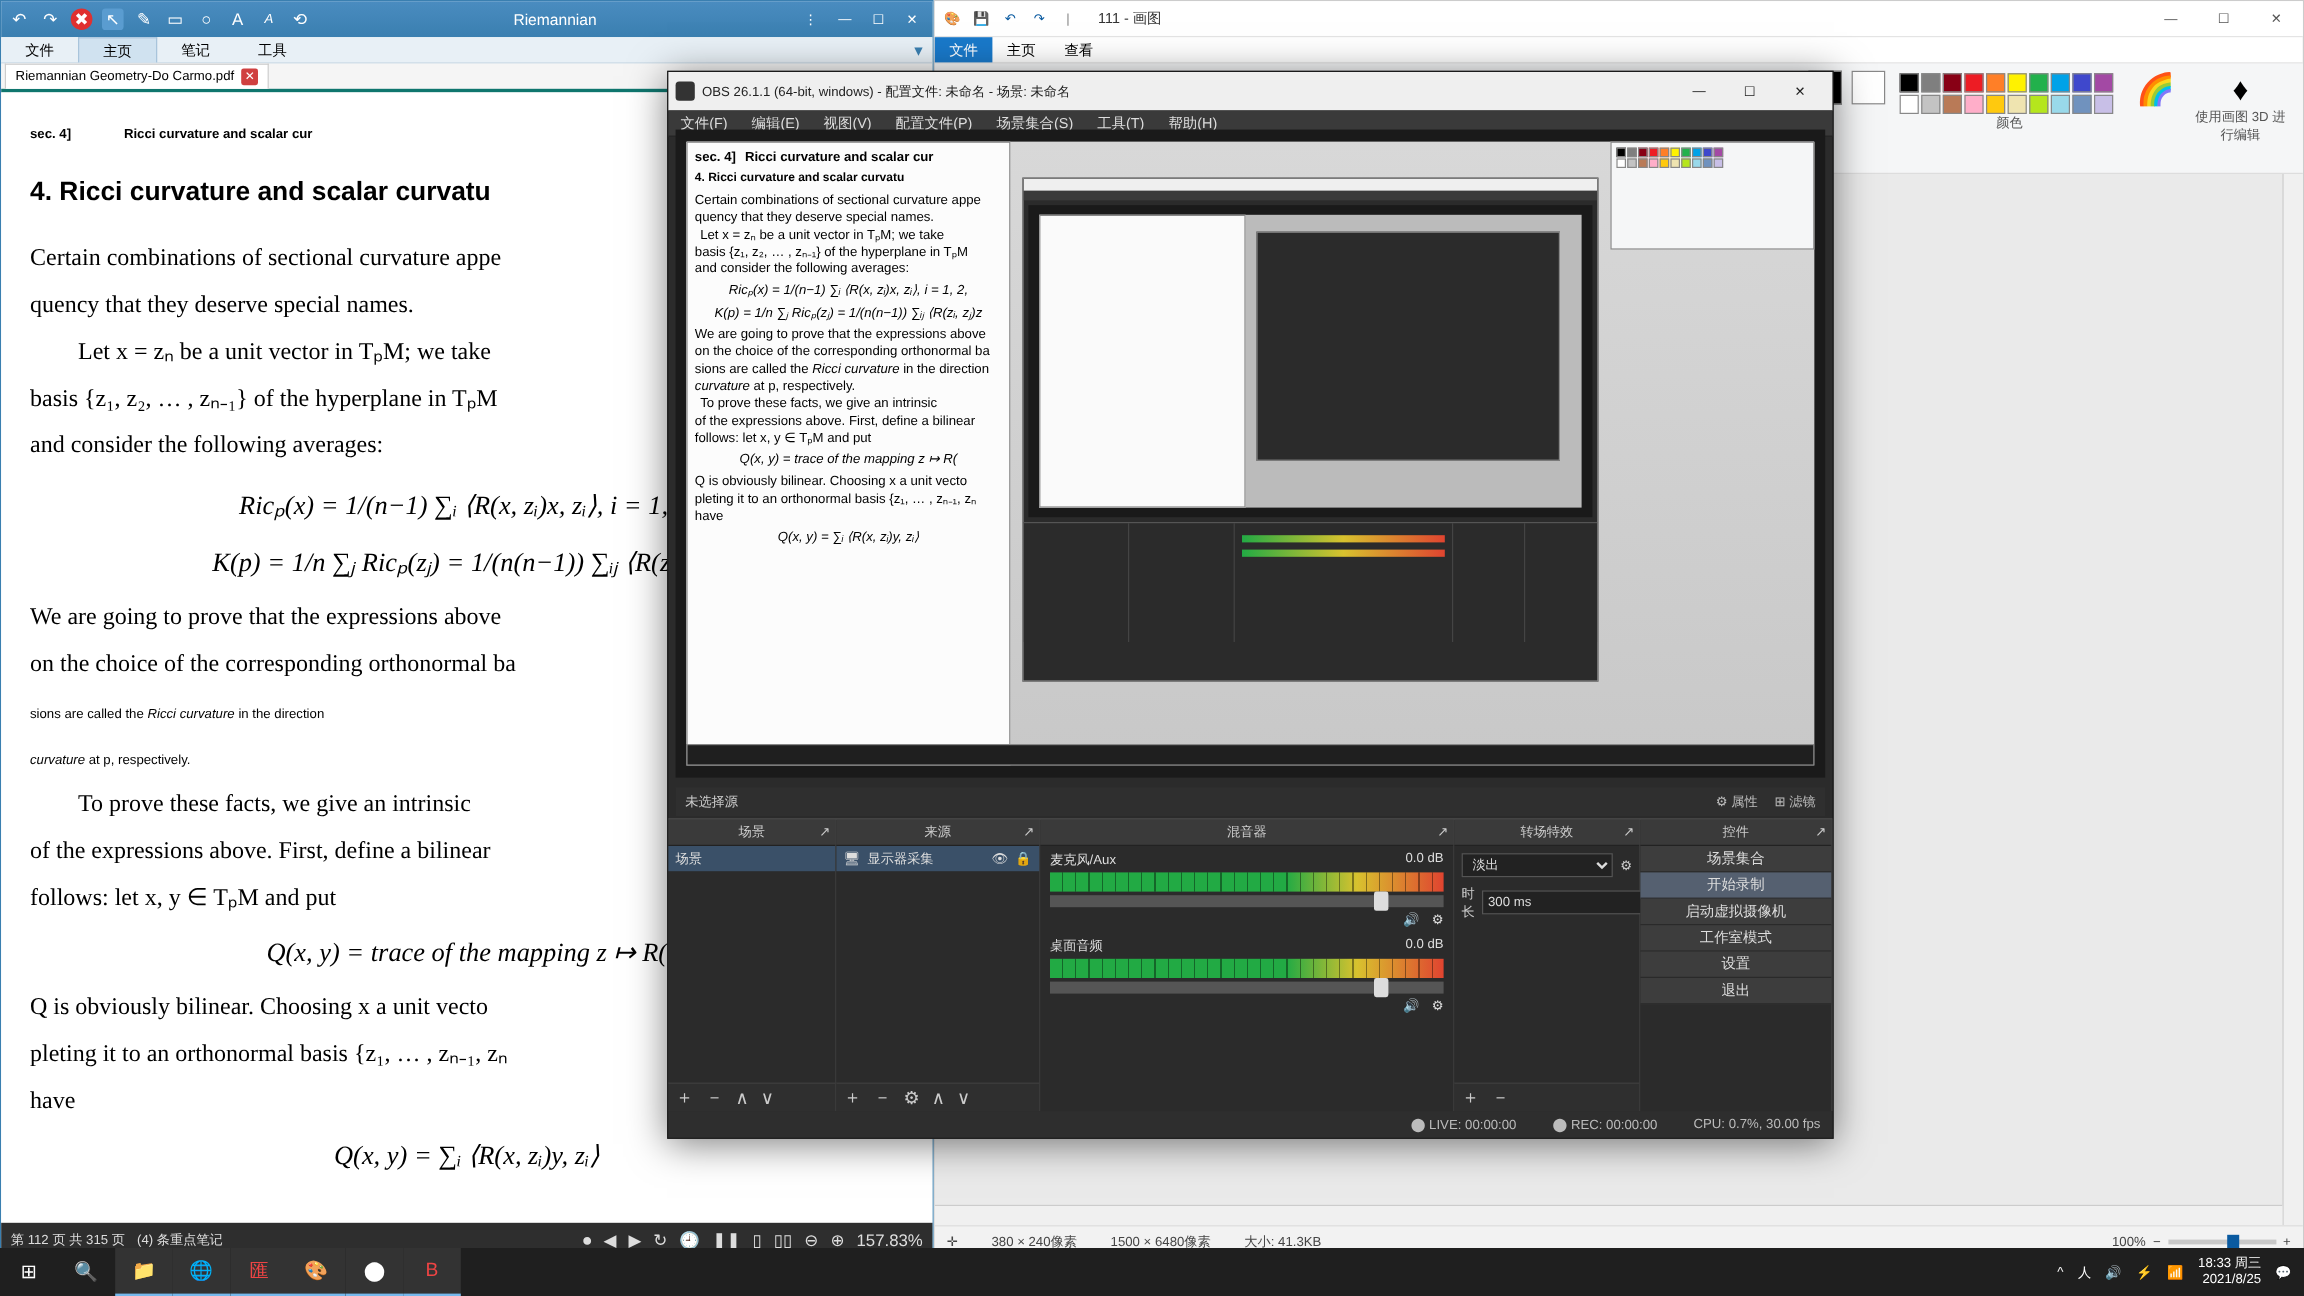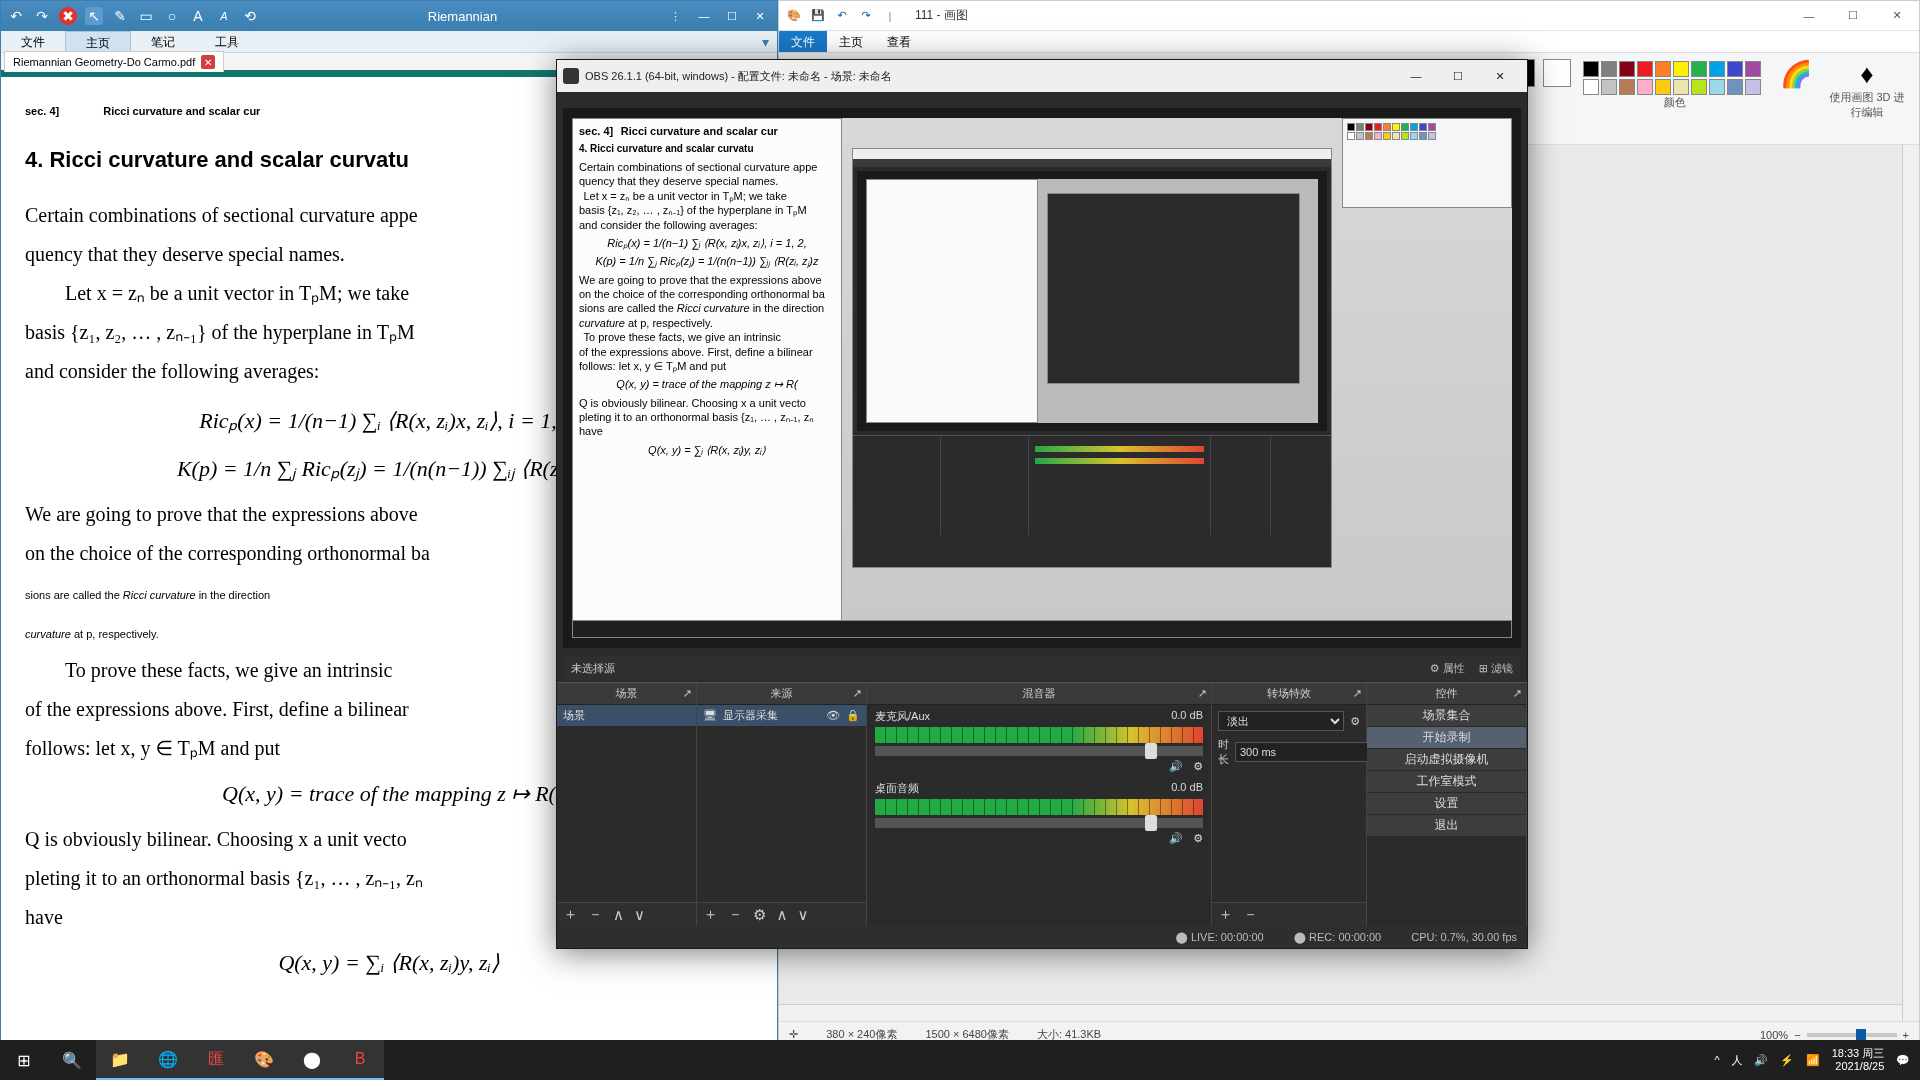--- a/index.html
+++ b/index.html
@@ -11,21 +11,21 @@
 .bx-tb-icons{display:flex;gap:8px;padding:0 6px}
 .bx-tb-icons span{width:18px;height:18px;display:inline-flex;align-items:center;justify-content:center;font-size:14px;cursor:pointer}
 .bx-tb-close{background:#e03030;border-radius:50%;width:18px;height:18px;display:inline-flex;align-items:center;justify-content:center}
 .bx-title{flex:1;text-align:center;font-size:13px}
 .bx-winbtn{display:flex;gap:2px;margin-right:4px}
 .bx-winbtn span{width:26px;height:22px;display:inline-flex;align-items:center;justify-content:center;cursor:pointer}
 .bx-menu{height:22px;background:#e8f0f6;border-bottom:1px solid #c6d6e2;display:flex}
 .bx-menu span{padding:3px 20px;font-size:12px;cursor:pointer}
 .bx-menu .sel{background:#d0e2f0;border:1px solid #a8c4db;border-bottom:none}
 .bx-menu .chev{margin-left:auto;padding:3px 8px;font-size:14px;color:#3a7fb0}
-.bx-tab{height:24px;background:#f5f5f5;border-bottom:7px solid #0f766e;display:flex;align-items:center}
+.bx-tab{height:24px;background:#f5f5f5;border-bottom:3px solid #0f766e;display:flex;align-items:center}
 .bx-tab .t{background:#fff;border:1px solid #ccc;border-bottom:none;padding:3px 8px;display:flex;align-items:center;gap:6px;margin-left:3px}
 .bx-tab .t .x{width:14px;height:14px;background:#d04040;border-radius:2px;color:#fff;display:inline-flex;align-items:center;justify-content:center;font-size:10px}
 .bx-doc{position:absolute;top:76px;left:0;right:0;bottom:28px;overflow:hidden;background:#fff;padding:18px 24px;font-family:"Times New Roman",serif}
 .bx-doc .hdr{font-family:"Times New Roman",serif;font-weight:bold;font-size:22px;margin-bottom:26px}
 .bx-doc .sec{font-weight:bold;font-size:22px;margin-bottom:28px}
 .bx-doc p{font-size:20px;line-height:1.45;margin-bottom:10px;font-family:"Times New Roman",serif}
 .bx-doc .math{text-align:center;font-family:"Times New Roman",serif;font-style:italic;font-size:22px;margin:18px 0}
 .bx-status{position:absolute;bottom:0;left:0;right:0;height:28px;background:#2e2e2e;color:#ddd;display:flex;align-items:center;padding:0 8px;gap:10px;font-size:12px}
 .bx-status .ricons{margin-left:auto;display:flex;gap:10px;align-items:center}
 .bx-status .ricons span{cursor:pointer;font-size:14px}
@@ -237,31 +237,57 @@
     <p><i>curvature</i><span> at p, respectively.</span></p>
     <p style="text-indent:2em">To prove these facts, we give an intrinsic</p>
     <p>of the expressions above.  First, define a bilinear</p>
     <p>follows: let x, y ∈ TₚM and put</p>
     <div class="math">Q(x, y) = trace of the mapping    z ↦ R(</div>
     <p>Q is obviously bilinear.  Choosing x a unit vecto</p>
     <p>pleting it to an orthonormal basis {z₁, … , zₙ₋₁, zₙ</p>
     <p>have</p>
     <div class="math">Q(x, y) = ∑ᵢ ⟨R(x, zᵢ)y, zᵢ⟩</div>
   </div>
+  <div class="bx-status">
+    <span>第 112 页 共 315 页</span>
+    <span>(4) 条重点笔记</span>
+    <div class="ricons">
+      <span>⏺</span>
+      <span>◀</span>
+      <span>▶</span>
+      <span>↻</span>
+      <span>🕘</span>
+      <span>❚❚</span>
+      <span>▯</span>
+      <span>▯▯</span>
+      <span>⊖</span>
+      <span>⊕</span>
+      <span>157.83%</span>
+    </div>
+  </div>
 </div>
 
 <div class="obs abs">
   <div class="obs-title">
     <span class="ic"></span>
     <span>OBS 26.1.1 (64-bit, windows) - 配置文件: 未命名 - 场景: 未命名</span>
     <div class="obs-winbtn">
       <span>—</span>
       <span>☐</span>
       <span class="x">✕</span>
     </div>
+  </div>
+  <div class="obs-menu">
+    <span>文件(F)</span>
+    <span>编辑(E)</span>
+    <span>视图(V)</span>
+    <span>配置文件(P)</span>
+    <span>场景集合(S)</span>
+    <span>工具(T)</span>
+    <span>帮助(H)</span>
   </div>
   <div class="obs-preview">
     <div class="inner">
       <div class="obs-prevfill"></div>
 
       <div class="mini" style="left:0;top:0;width:270px;height:520px;background:#fcfcfc;color:#000;padding:6px;font-family:serif">
         <div style="font-weight:bold;font-size:9px;margin-bottom:6px"><span>sec. 4]</span>&nbsp;&nbsp;&nbsp;<span>Ricci curvature and scalar cur</span></div>
         <div style="font-weight:bold;font-size:10px;margin-bottom:6px">4.  Ricci curvature and scalar curvatu</div>
         <div style="font-size:8px;line-height:1.3">
           <span>Certain combinations of sectional curvature appe</span><br><span>quency that they deserve special names.</span><br>

